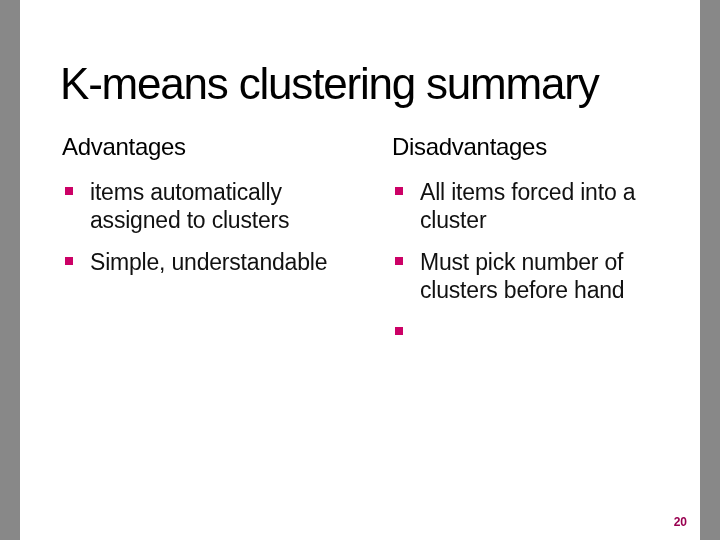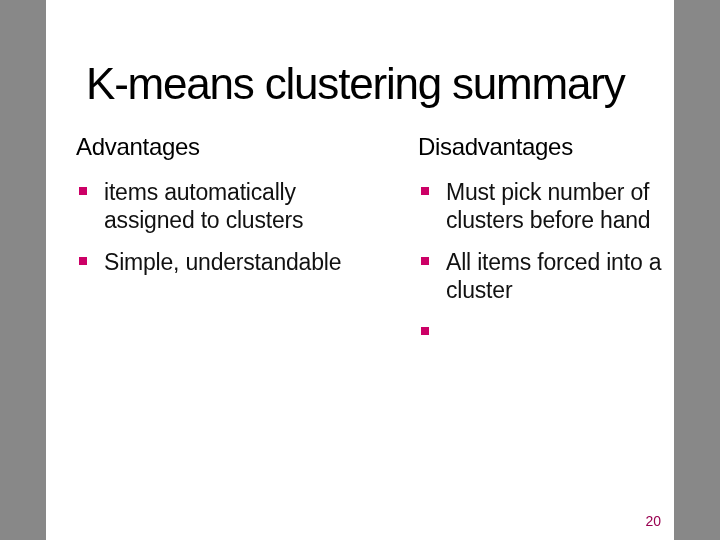--- a/index.html
+++ b/index.html
@@ -3,21 +3,21 @@
 <meta charset="utf-8">
 <style>
   html, body {
     margin: 0;
     padding: 0;
     background: #888;
     font-family: "Liberation Sans", sans-serif;
   }
   .slide {
     position: relative;
-    width: 628px;
+    width: 680px;
     height: 540px;
     background: #ffffff;
     overflow: hidden;
     margin: 0 auto;
   }
   .slide-title {
     position: absolute;
     left: 40px;
     top: 30px;
     width: 650px;
@@ -25,21 +25,21 @@
     line-height: 1.15;
     font-weight: 400;
     letter-spacing: -1.2px;
     color: #000000;
     white-space: nowrap;
   }
   .column {
     position: absolute;
     top: 133px;
   }
-  .column-left  { left: 30px;  width: 300px; }
+  .column-left  { left: 42px;  width: 300px; }
   .column-right { left: 372px; width: 310px; }
   .column-header {
     font-size: 24px;
     line-height: 28px;
     letter-spacing: -0.3px;
     color: #000000;
     margin: 0;
     font-weight: 400;
   }
   ul.bullet-list {
@@ -64,22 +64,22 @@
     left: 3px;
     top: 9px;
     width: 8px;
     height: 8px;
     background: var(--bullet-color, #cc0066);
   }
   .page-number {
     position: absolute;
     right: 13px;
     bottom: 11px;
-    font-size: 14px;
-    font-weight: 400;
+    font-size: 12px;
+    font-weight: 700;
     letter-spacing: 0;
     color: var(--page-number-color, #990050);
   }
 </style>
 </head>
 <body>
 
 <div class="slide">
 
   <h1 class="slide-title">K-means clustering summary</h1>
@@ -96,25 +96,25 @@
         <span>Simple, understandable</span>
       </li>
     </ul>
   </div>
 
   <div class="column column-right">
     <h2 class="column-header">Disadvantages</h2>
     <ul class="bullet-list">
       <li>
         <span class="bullet-square"></span>
-        <span>Must pick number of clusters before hand</span>
+        <span>All items forced into a cluster</span>
       </li>
       <li>
         <span class="bullet-square"></span>
-        <span>All items forced into a cluster</span>
+        <span>Must pick number of clusters before hand</span>
       </li>
       <li>
         <span class="bullet-square"></span>
       </li>
     </ul>
   </div>
 
   <div class="page-number">20</div>
 
 </div>

